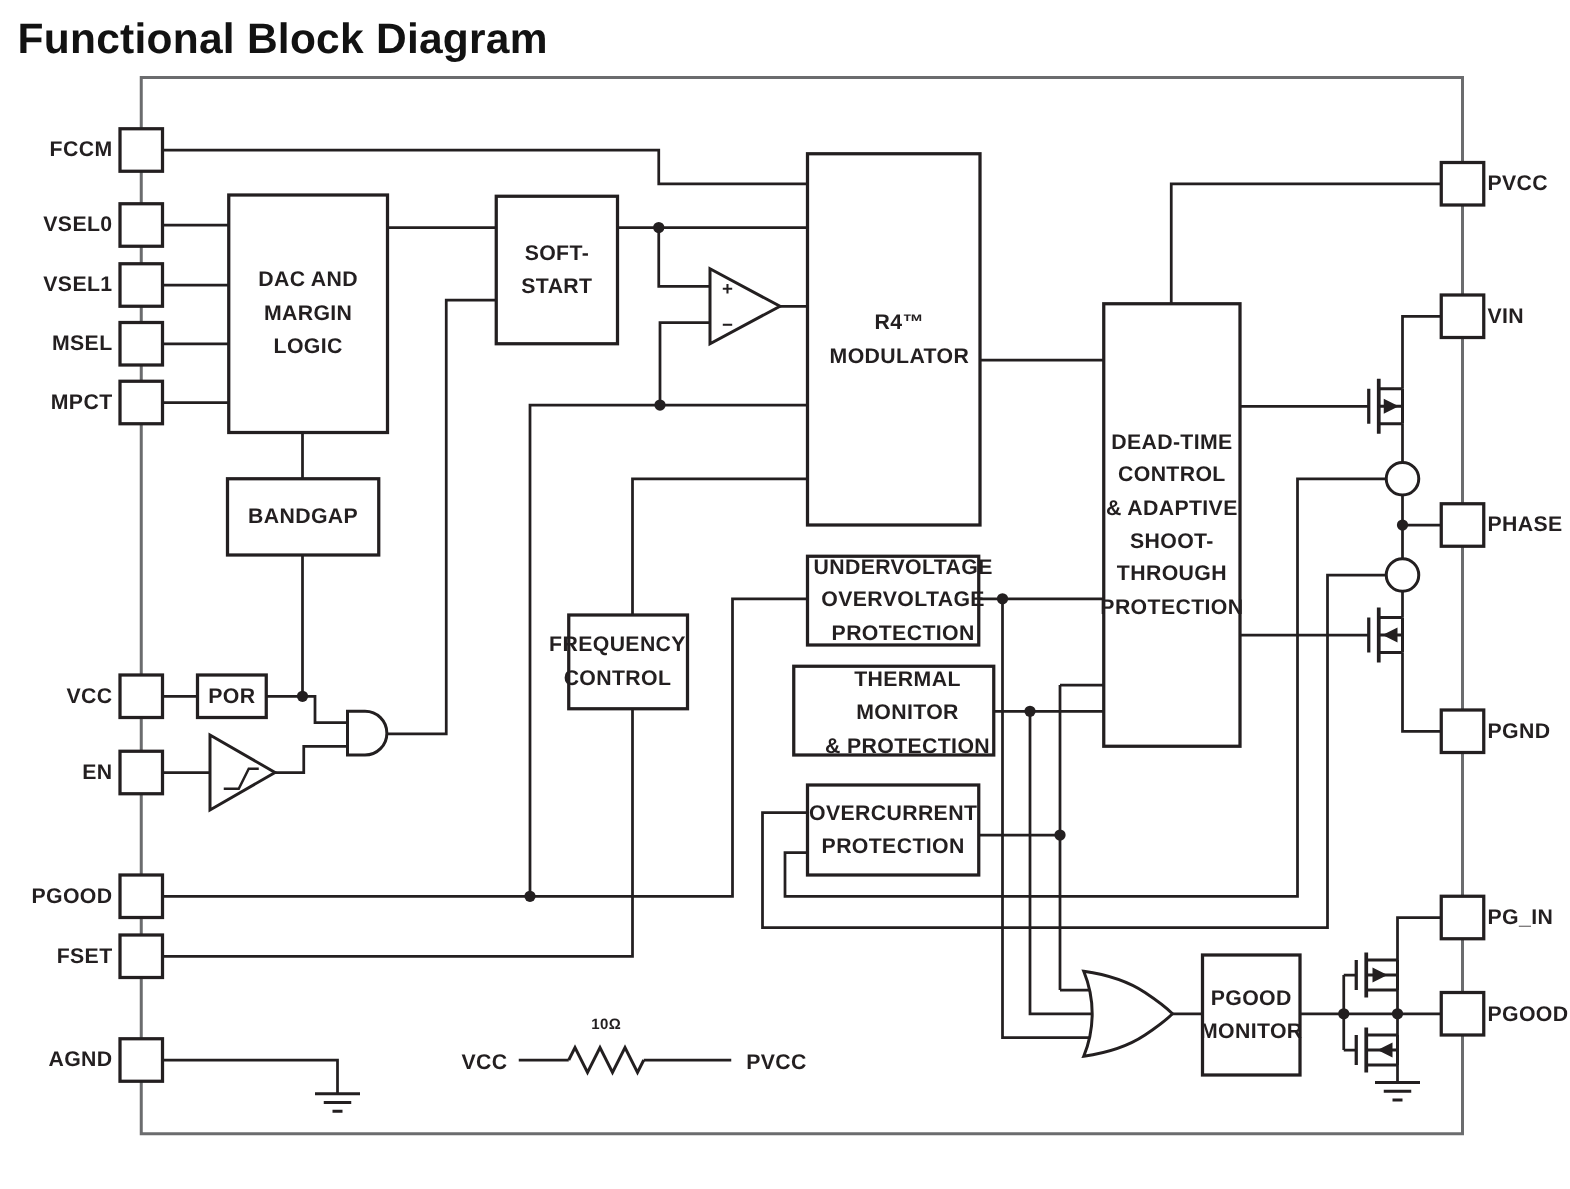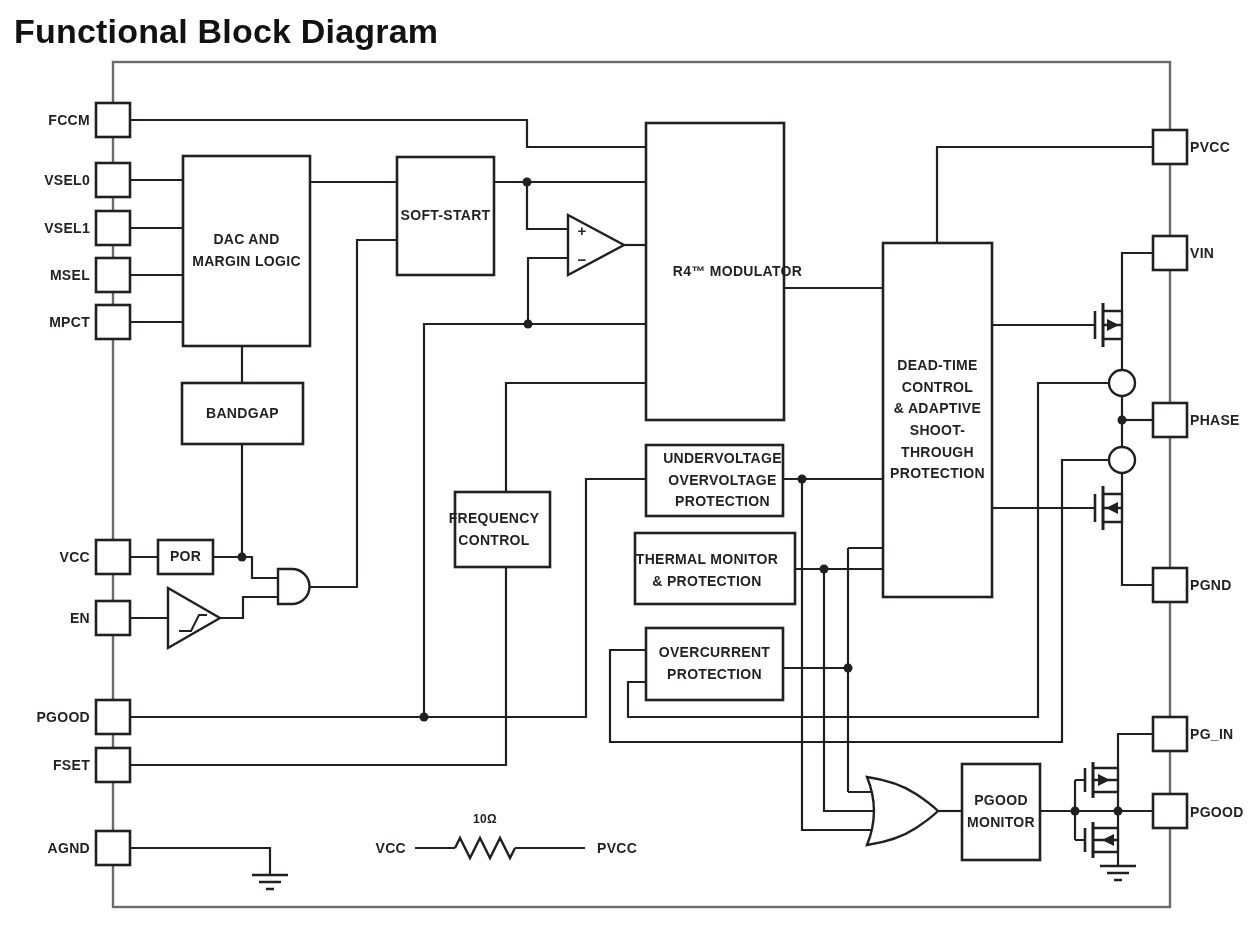--- a/index.html
+++ b/index.html
@@ -1,21 +1,21 @@
 <!DOCTYPE html>
 <html><head>
 <meta charset="utf-8">
 <style>
   html,body{margin:0;padding:0;background:#fff;}
   .stage{position:relative;width:1256px;height:951px;background:#fff;overflow:hidden;
          font-family:"Liberation Sans",sans-serif;}
   .title{position:absolute;left:14px;top:12px;font-size:34px;font-weight:800;
          letter-spacing:.2px;color:#121212;}
   svg.canvas{position:absolute;left:0;top:0;}
-  .lbl{position:absolute;font-weight:700;font-size:14px;color:#231f20;letter-spacing:.3px;}
+  .lbl{position:absolute;font-weight:700;font-size:17px;color:#231f20;letter-spacing:.3px;}
   .pin-l{width:86px;left:4px;text-align:right;height:18px;line-height:18px;}
   .pin-r{left:1190px;height:18px;line-height:18px;}
   .blk{display:flex;align-items:center;justify-content:center;text-align:center;
        white-space:pre-line;line-height:1.55;}
   .res-l{width:58px;text-align:right;}
   .res-c{width:66px;text-align:center;font-size:12px;}
 </style>
 </head>
 <body>
 
@@ -198,27 +198,27 @@
   <div class="lbl pin-r" style="top:411px">PHASE</div>
   <div class="lbl pin-r" style="top:576px">PGND</div>
   <div class="lbl pin-r" style="top:725px">PG_IN</div>
   <div class="lbl pin-r" style="top:803px">PGOOD</div>
 
   <div class="lbl blk" style="left:397px;top:157px;width:97px;height:118px">SOFT-START</div>
   <div class="lbl blk" style="left:183px;top:156px;width:127px;height:190px">DAC AND
 MARGIN LOGIC</div>
   <div class="lbl blk" style="left:182px;top:383px;width:121px;height:61px">BANDGAP</div>
   <div class="lbl blk" style="left:158px;top:540px;width:55px;height:34px">POR</div>
-  <div class="lbl blk" style="left:664px;top:123px;width:147px;height:297px">R4™ MODULATOR</div>
+  <div class="lbl blk" style="left:646px;top:123px;width:147px;height:297px">R4™ MODULATOR</div>
   <div class="lbl blk" style="left:455px;top:492px;width:78px;height:75px">FREQUENCY
 CONTROL</div>
   <div class="lbl blk" style="left:646px;top:445px;width:153px;height:71px">UNDERVOLTAGE
 OVERVOLTAGE
 PROTECTION</div>
-  <div class="lbl blk" style="left:627px;top:533px;width:160px;height:75px">THERMAL MONITOR
+  <div class="lbl blk" style="left:646px;top:533px;width:160px;height:75px">THERMAL MONITOR
 &amp; PROTECTION</div>
   <div class="lbl blk" style="left:646px;top:628px;width:137px;height:72px">OVERCURRENT
 PROTECTION</div>
   <div class="lbl blk" style="left:883px;top:243px;width:109px;height:354px">DEAD-TIME
 CONTROL
 &amp; ADAPTIVE
 SHOOT-
 THROUGH
 PROTECTION</div>
   <div class="lbl blk" style="left:962px;top:764px;width:78px;height:96px">PGOOD

